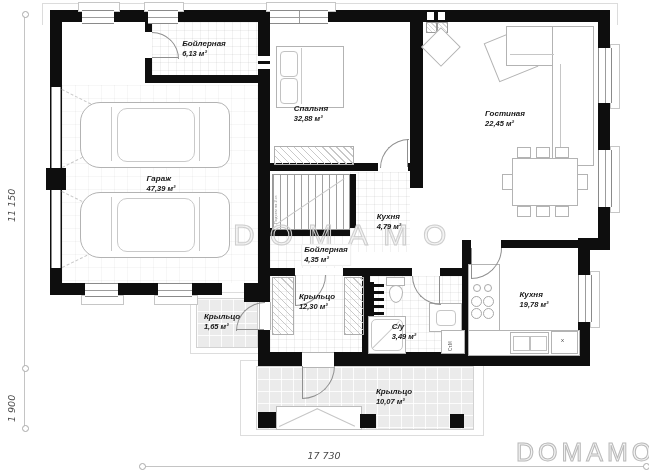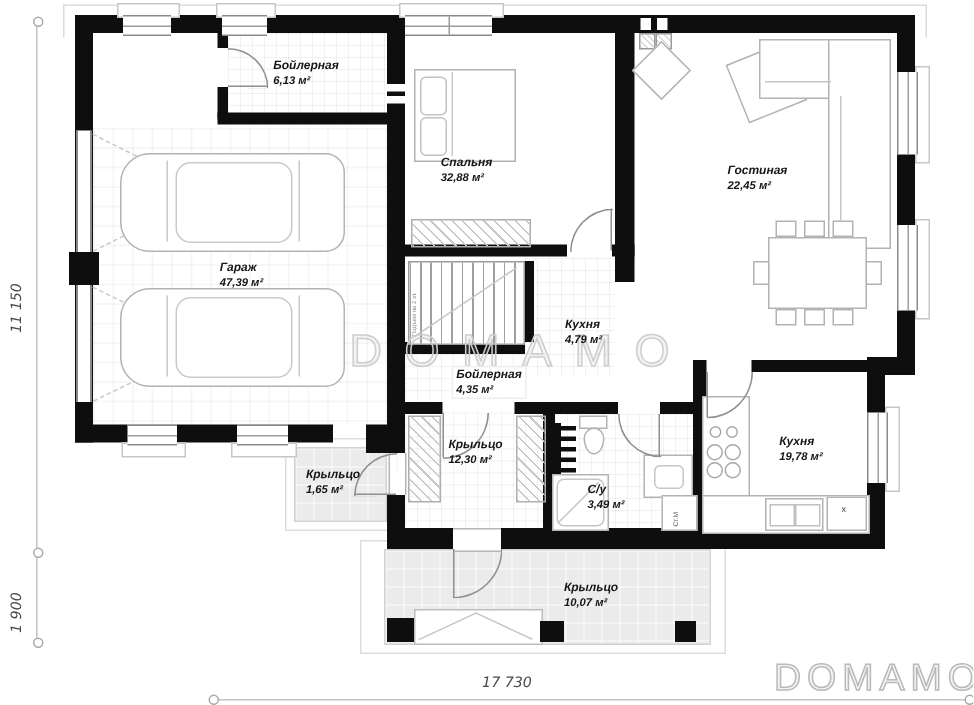--- a/index.html
+++ b/index.html
@@ -316,15 +316,15 @@
 
   <div class="dimline" style="left:24px;top:12px;width:1px;height:416px;"></div>
   <div class="dimtick" style="left:22px;top:11px;"></div>
   <div class="dimtick" style="left:22px;top:365px;"></div>
   <div class="dimtick" style="left:22px;top:425px;"></div>
   <div class="dimtext vtext" style="left:6px;top:160px;height:62px;">11 150</div>
   <div class="dimtext vtext" style="left:6px;top:374px;height:48px;">1 900</div>
   <div class="dimline" style="left:142px;top:466px;width:504px;height:1px;"></div>
   <div class="dimtick" style="left:139px;top:463px;"></div>
   <div class="dimtick" style="left:643px;top:463px;"></div>
-  <div class="dimtext" style="left:300px;top:450px;width:76px;text-align:center;">17 730</div>
+  <div class="dimtext" style="left:286px;top:450px;width:76px;text-align:center;">17 730</div>
 
 </div>
 
 </body></html>

